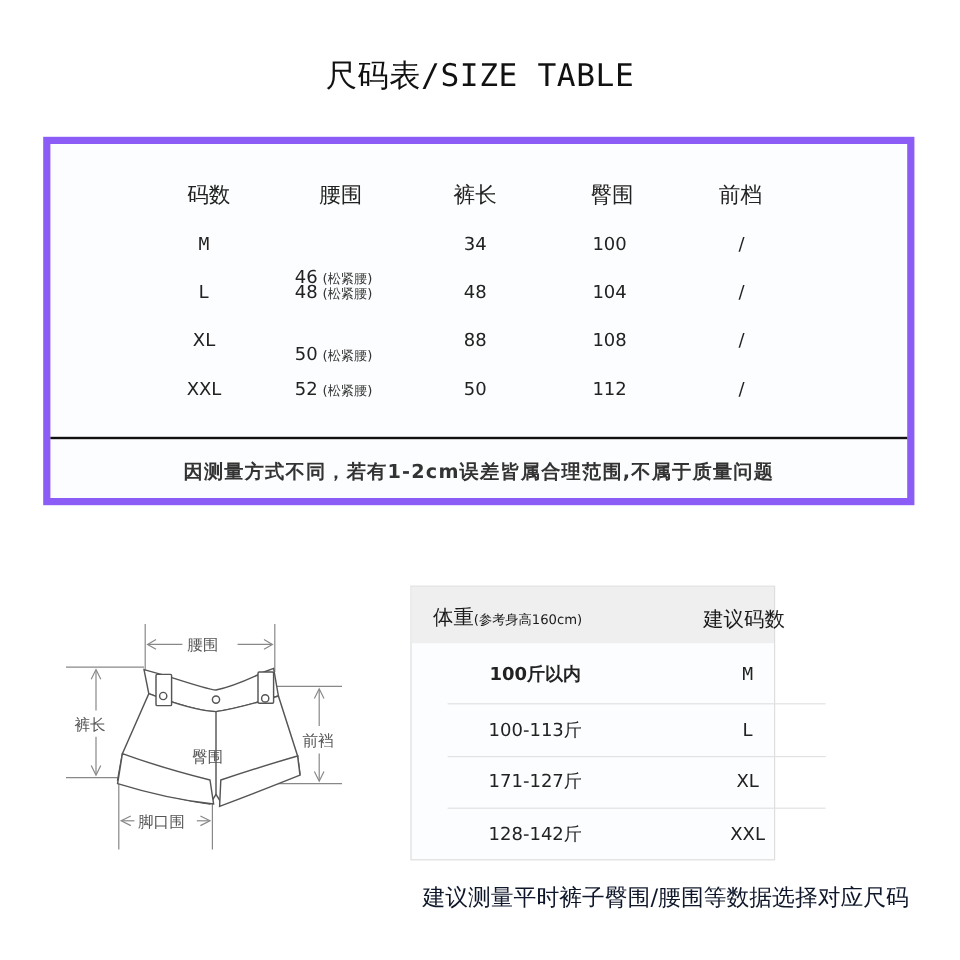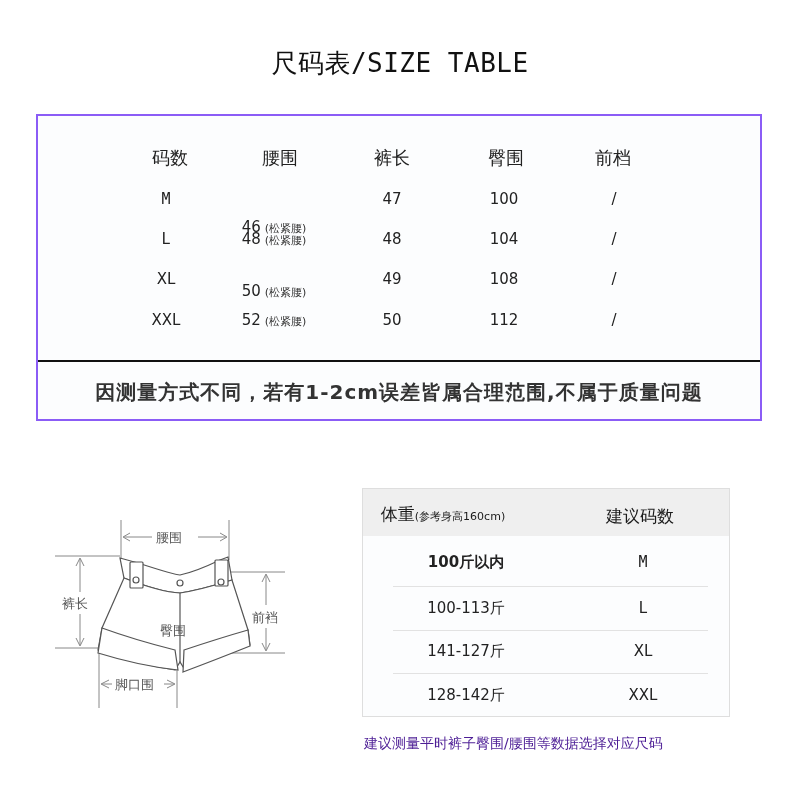--- a/index.html
+++ b/index.html
@@ -1,67 +1,67 @@
 <!DOCTYPE html>
 <html><head>
 <meta charset="utf-8">
 <style>
   * { box-sizing: border-box; margin: 0; padding: 0; }
   html, body { width: 800px; height: 800px; background: #ffffff; overflow: hidden; }
   body { position: relative; font-family: "DejaVu Sans", "Liberation Sans", sans-serif; color: #1a1a1a; }
 
   .title { position: absolute; top: 46px; left: 0; width: 800px; text-align: center; font-size: 26px; letter-spacing: 0.5px; color: #111; font-family: "DejaVu Sans Mono", "Liberation Mono", monospace; }
 
-  .size-box { position: absolute; left: 36px; top: 114px; width: 726px; height: 307px; border: 2px solid #8b5cf6; background: #fcfdfe; }
+  .size-box { position: absolute; left: 36px; top: 114px; width: 726px; height: 307px; border: 6px solid #8b5cf6; background: #fcfdfe; }
   .size-box .divider { position: absolute; left: 0; right: 0; top: 244px; height: 0; border-top: 2px solid #111; }
 
   .cell { position: absolute; transform: translateX(-50%); white-space: nowrap; text-align: center; }
   .hdr { font-size: 18px; color: #222; }
   .val { font-size: 15px; color: #222; }
   .sub { font-size: 11px; color: #333; margin-left: 4px; }
   .code { font-family: "DejaVu Sans Mono", "Liberation Mono", monospace; font-size: 15px; }
 
-  .note { position: absolute; left: 0; right: 0; top: 263px; text-align: center; font-size: 20px; font-weight: bold; color: #333; letter-spacing: 1px; }
+  .note { position: absolute; left: 0; right: 0; top: 263px; text-align: center; font-size: 16px; font-weight: bold; color: #333; letter-spacing: 1px; }
 
   .diagram { position: absolute; left: 40px; top: 510px; width: 270px; height: 200px; }
 
-  .rec-box { position: absolute; left: 362px; top: 488px; width: 368px; height: 229px; border: 1px solid #dedede; background: #fcfdfe; }
+  .rec-box { position: absolute; left: 342px; top: 488px; width: 304px; height: 229px; border: 1px solid #dedede; background: #fcfdfe; }
   .rec-hdr { position: absolute; left: 0; top: 0; width: 100%; height: 47px; background: #efefef; }
   .rec-line { position: absolute; left: 30px; width: 315px; height: 0; border-top: 1px solid #e2e2e2; }
 
-  .footer { position: absolute; top: 735px; left: 364px; font-size: 14px; color: #4c1d95; white-space: nowrap; }
+  .footer { position: absolute; top: 735px; left: 352px; font-size: 19px; color: #0f172a; white-space: nowrap; }
 </style>
 </head>
 <body>
 
 <div class="title">尺码表/SIZE TABLE</div>
 
 <div class="size-box">
 
   <div class="cell hdr" style="left:132px; top:30px;">码数</div>
   <div class="cell hdr" style="left:242px; top:30px;">腰围</div>
   <div class="cell hdr" style="left:354px; top:30px;">裤长</div>
   <div class="cell hdr" style="left:468px; top:30px;">臀围</div>
   <div class="cell hdr" style="left:575px; top:30px;">前档</div>
 
   <div class="cell val code" style="left:128px; top:74px;">M</div>
   <div class="cell val" style="left:236px; top:74px;margin-top:28px;"><span>46</span><span class="sub">(松紧腰)</span></div>
-  <div class="cell val" style="left:354px; top:74px;">47</div>
+  <div class="cell val" style="left:354px; top:74px;">34</div>
   <div class="cell val" style="left:466px; top:74px;">100</div>
   <div class="cell val" style="left:576px; top:74px;">/</div>
 
   <div class="cell val code" style="left:128px; top:114px;">L</div>
   <div class="cell val" style="left:236px; top:114px;"><span>48</span><span class="sub">(松紧腰)</span></div>
   <div class="cell val" style="left:354px; top:114px;">48</div>
   <div class="cell val" style="left:466px; top:114px;text-align:center;">104</div>
   <div class="cell val" style="left:576px; top:114px;">/</div>
 
   <div class="cell val" style="left:128px; top:154px;">XL</div>
   <div class="cell val" style="left:236px; top:154px;margin-top:12px;"><span>50</span><span class="sub">(松紧腰)</span></div>
-  <div class="cell val" style="left:354px; top:154px;">49</div>
+  <div class="cell val" style="left:354px; top:154px;">88</div>
   <div class="cell val" style="left:466px; top:154px;">108</div>
   <div class="cell val" style="left:576px; top:154px;">/</div>
 
   <div class="cell val" style="left:128px; top:195px;">XXL</div>
   <div class="cell val" style="left:236px; top:195px;"><span>52</span><span class="sub">(松紧腰)</span></div>
   <div class="cell val" style="left:354px; top:195px;">50</div>
   <div class="cell val" style="left:466px; top:195px;">112</div>
   <div class="cell val" style="left:576px; top:195px;">/</div>
 
   <div class="divider"></div>
@@ -138,21 +138,21 @@
   <div class="cell" style="left:277px; top:16px; font-size:17px;">建议码数</div>
 
   <div class="cell val" style="left:103px; top:64px;font-weight:bold;">100斤以内</div>
   <div class="cell val code" style="left:280px; top:64px;">M</div>
   <div class="rec-line" style="top:97px;"></div>
 
   <div class="cell val" style="left:103px; top:110px;">100-113斤</div>
   <div class="cell val" style="left:280px; top:110px;">L</div>
   <div class="rec-line" style="top:141px;"></div>
 
-  <div class="cell val" style="left:103px; top:153px;">141-127斤</div>
+  <div class="cell val" style="left:103px; top:153px;">171-127斤</div>
   <div class="cell val" style="left:280px; top:153px;">XL</div>
   <div class="rec-line" style="top:184px;"></div>
 
   <div class="cell val" style="left:103px; top:197px;">128-142斤</div>
   <div class="cell val" style="left:280px; top:197px;">XXL</div>
 </div>
 
 <div class="footer">建议测量平时裤子臀围/腰围等数据选择对应尺码</div>
 
 </body></html>

